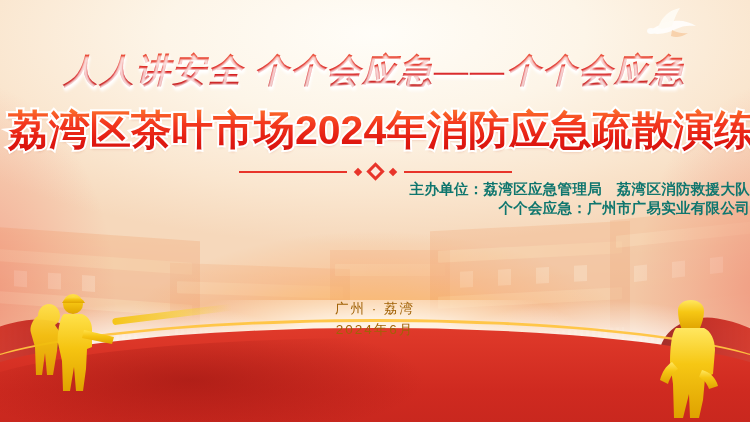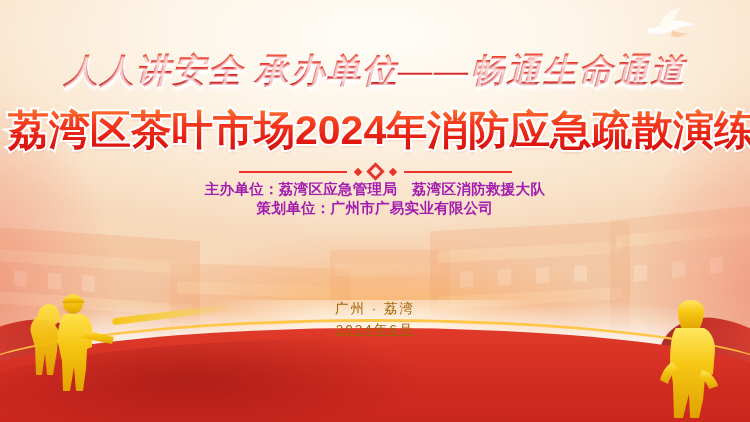--- a/index.html
+++ b/index.html
@@ -112,29 +112,29 @@
 
   
   .divider{position:absolute;top:165px;left:0;right:0;display:flex;align-items:center;justify-content:center;gap:8px;}
   .divider .ln{width:108px;height:2px;background:#e8342a;}
   .divider .dot{width:6px;height:6px;background:#e8342a;transform:rotate(45deg);}
   .divider .dia{width:13px;height:13px;background:#e8342a;transform:rotate(45deg);position:relative;}
   .divider .dia::after{content:"";position:absolute;inset:3px;background:#fde9de;}
 
   .orgs{position:absolute;top:180px;left:0;right:0;text-align:center;}
   .org-line{
-    font-size:14.5px;font-weight:bold;color:#a21caf;line-height:19px;
-    letter-spacing:.3px;white-space:nowrap;
+    font-size:14.5px;font-weight:bold;color:#0f766e;line-height:19px;
+    letter-spacing:.3px;white-space:nowrap;text-align:right;
   }
   .org-line .lbl{display:inline-block;}
   .org-line.indent{padding-left:84px;}
 
   .place{position:absolute;top:298px;left:0;right:0;text-align:center;
     font-size:13.5px;color:#a16207;line-height:21px;letter-spacing:2px;font-weight:500;}
-  .place .d{font-size:13.5px;text-decoration:underline;}
+  .place .d{font-size:13.5px;}
 </style>
 </head>
 <body>
 
 <div id="poster">
 
   <div class="layer bg-sky"></div>
 
   <div class="layer bg-street">
 
@@ -232,41 +232,41 @@
         <path d="M28 10 c0-6 6-10 13-10 s13 4 13 11 c0 6-2 12-4 17 l-18 2 c-3-7-4-14-4-20z"></path>
         <path d="M26 28 l28 0 c7 3 11 12 11 22 l-2 24 -8 4 -2 22 -4 18 -9 0 -1-24 -6 24 -9 0 -1-34 -3-22 c0-16 2-30 6-34z"></path>
         <path d="M22 62 c-6 4-10 10-12 18 l8 4 c2-7 6-12 10-15z"></path>
         <path d="M52 70 c8 2 14 8 16 16 l-9 3 c-2-6-6-10-10-12z"></path>
       </g>
     </svg>
   </div>
 
   <div class="content">
 
-    <div class="slogan">人人讲安全 承办单位——畅通生命通道</div>
+    <div class="slogan">人人讲安全 个个会应急——个个会应急</div>
 
     <div class="maintitle-wrap">
       <div class="maintitle-stroke">荔湾区茶叶市场2024年消防应急疏散演练</div>
       <span class="maintitle-fill">荔湾区茶叶市场2024年消防应急疏散演练</span>
     </div>
 
     <div class="divider">
       <span class="ln"></span>
       <span class="dot"></span>
       <span class="dia"></span>
       <span class="dot"></span>
       <span class="ln"></span>
     </div>
 
     <div class="orgs">
       <div class="org-line">
         <span class="lbl">主办单位：</span><span>荔湾区应急管理局　荔湾区消防救援大队</span>
       </div>
       <div class="org-line">
-        <span class="lbl">策划单位：</span><span>广州市广易实业有限公司</span>
+        <span class="lbl">个个会应急：</span><span>广州市广易实业有限公司</span>
       </div>
     </div>
 
     <div class="place">
       <div>广州 · 荔湾</div>
       <div class="d">2024年6月</div>
     </div>
 
   </div>
 </div>

